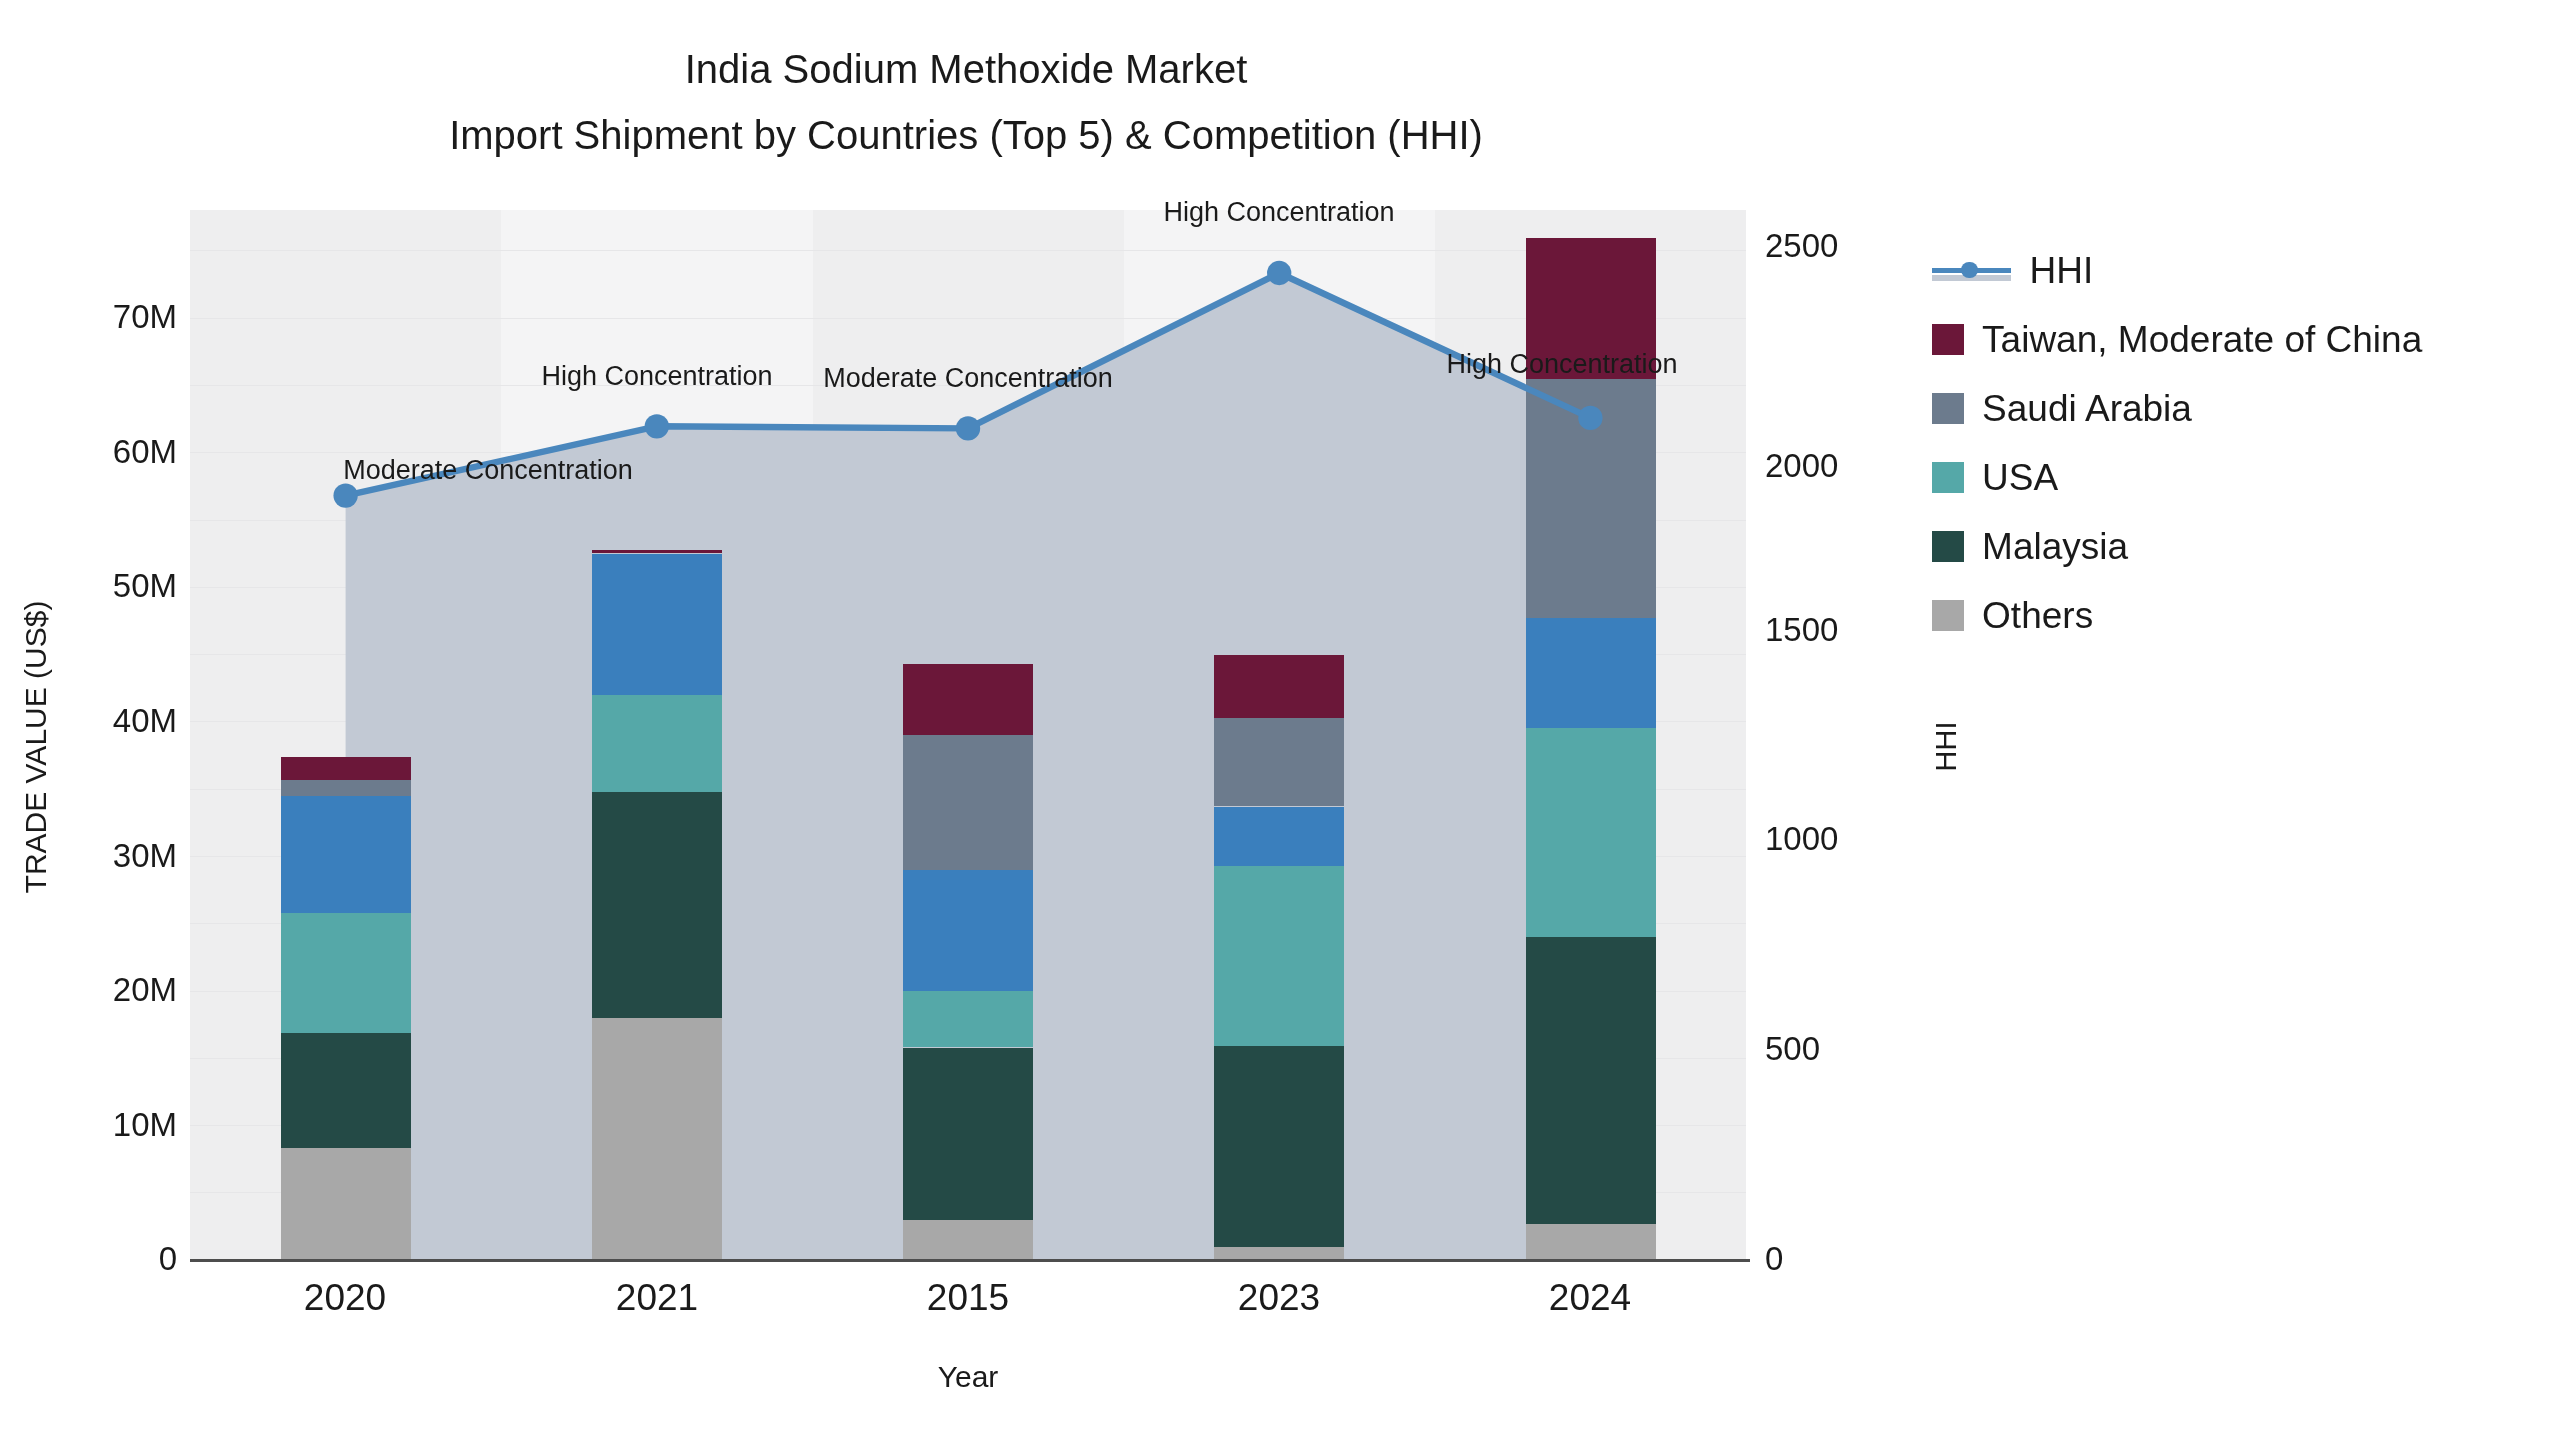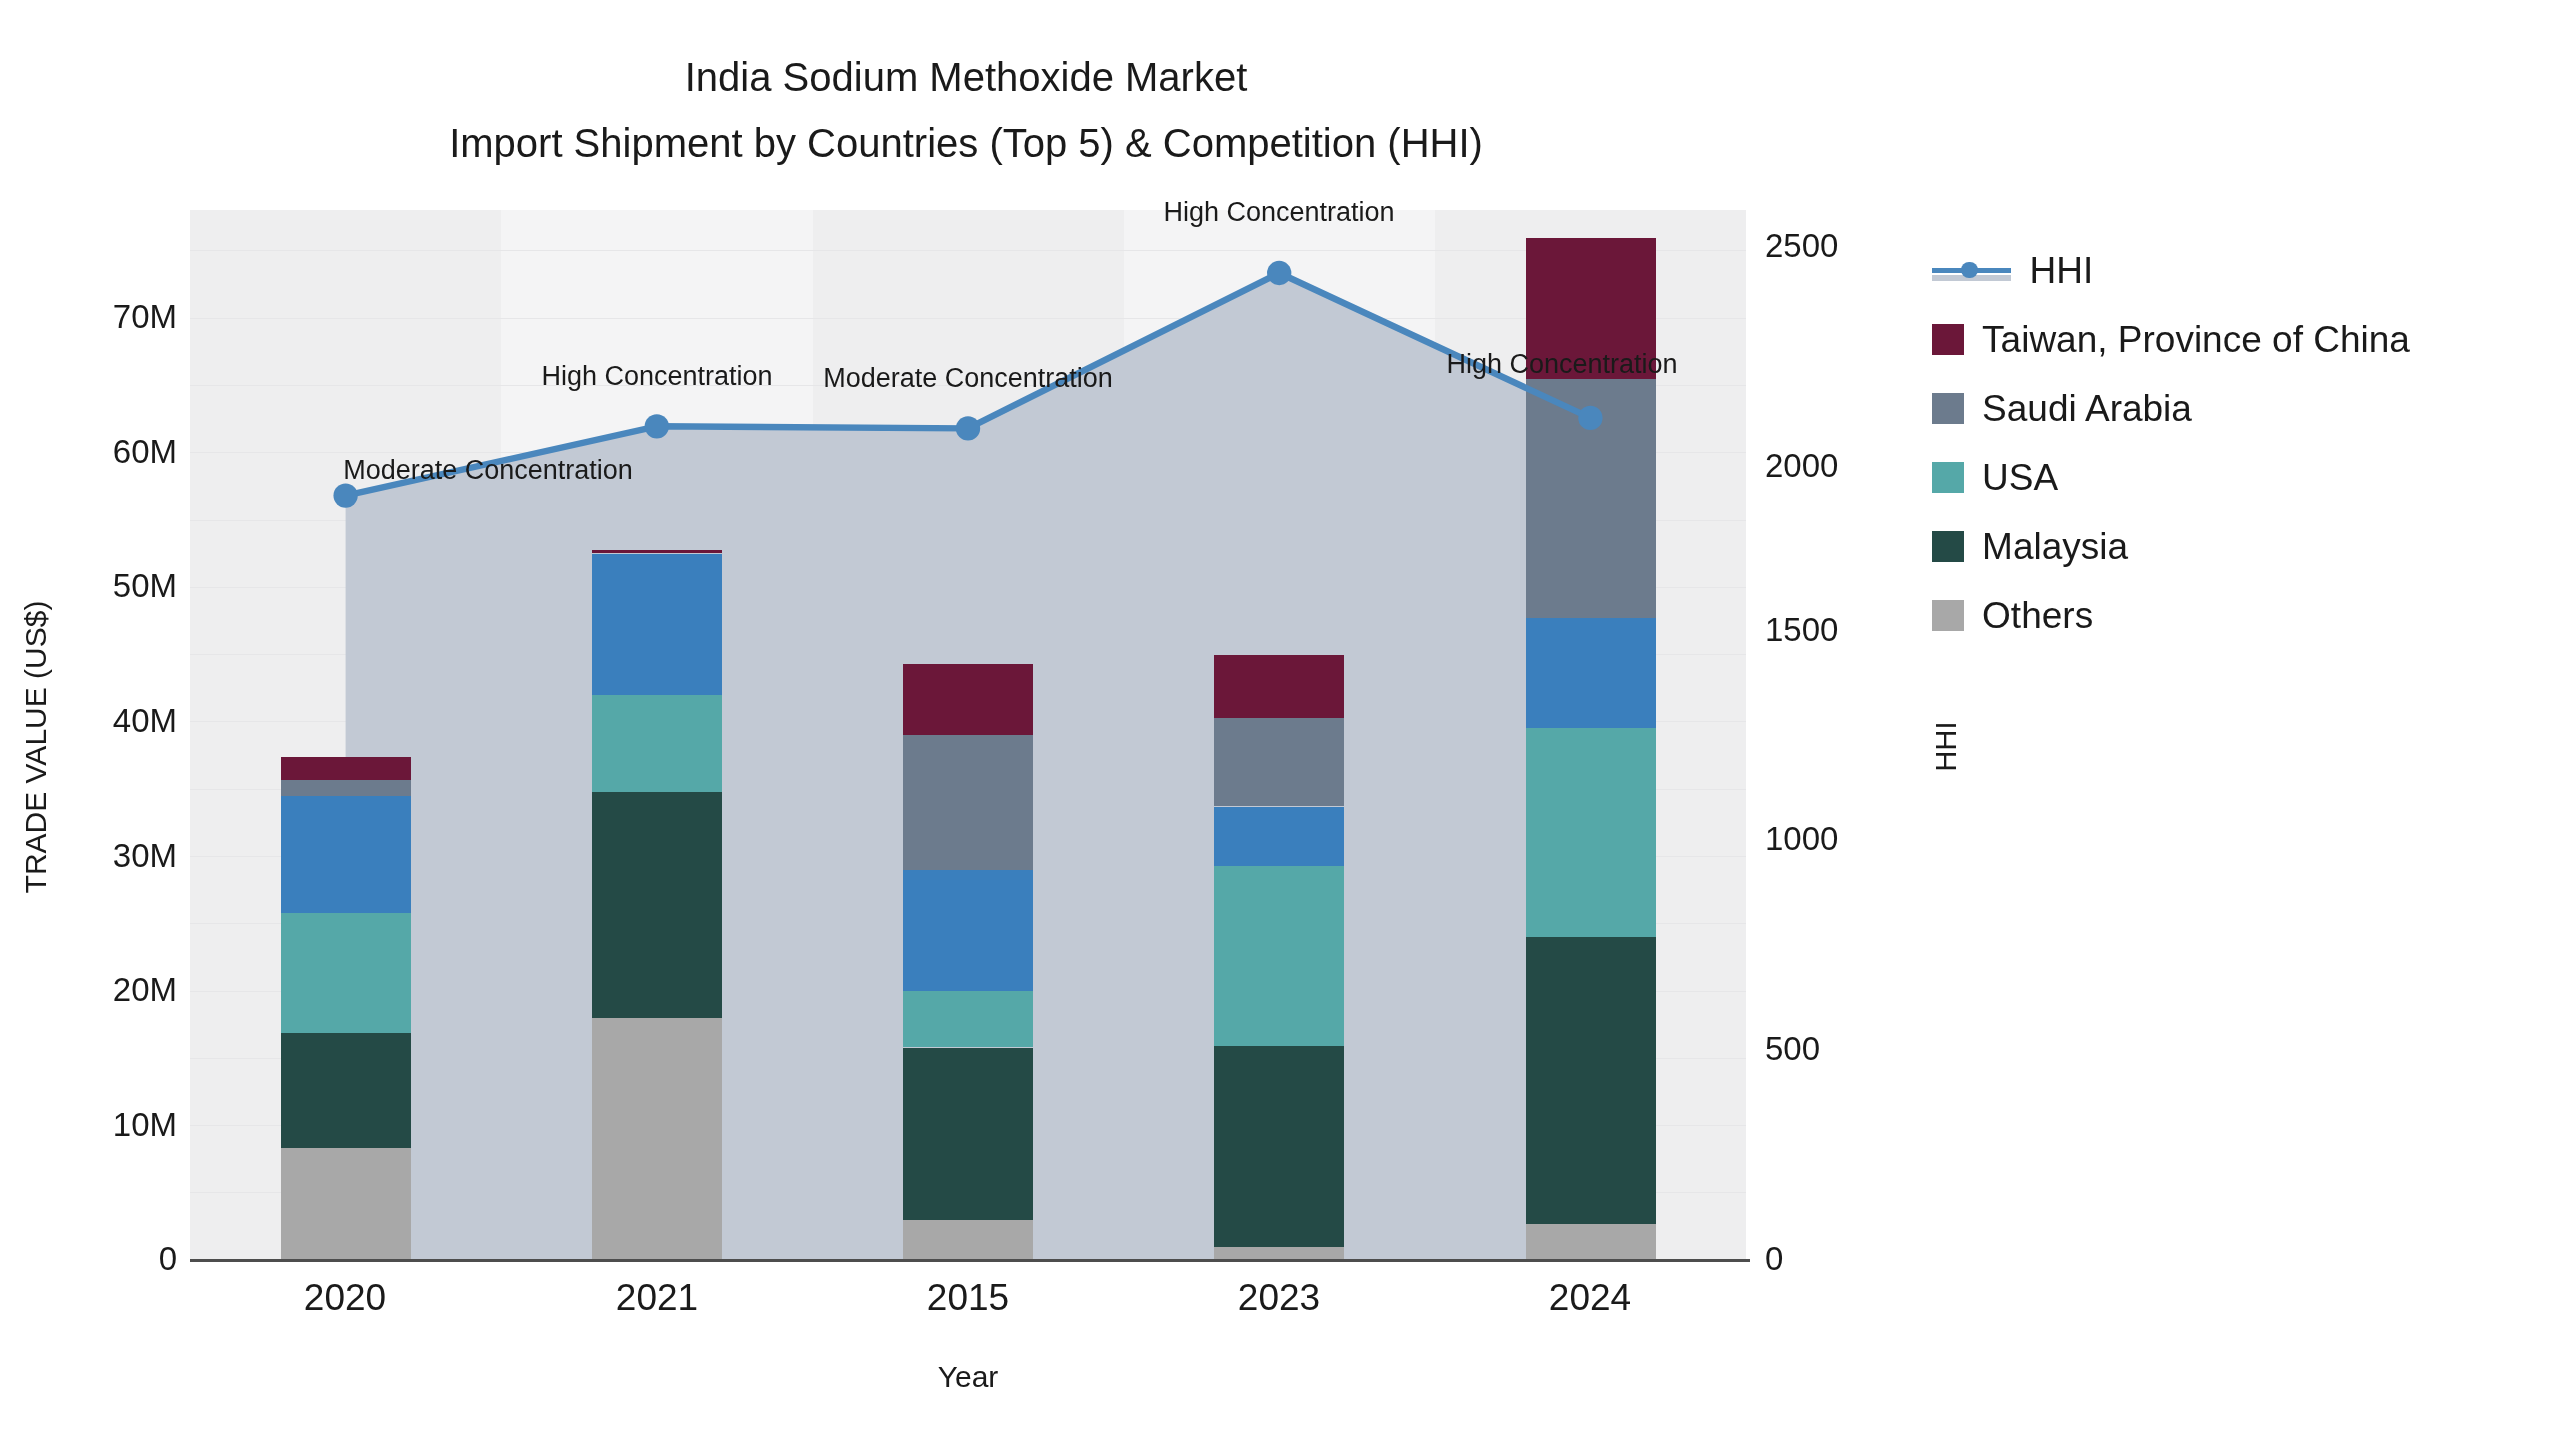--- a/index.html
+++ b/index.html
@@ -1,20 +1,20 @@
 <!DOCTYPE html>
 <html style="font-size:11.4px"><head>
 <meta charset="utf-8">
 <style>
   html,body{margin:0;padding:0;}
   body{width:2576px;height:1449px;background:#ffffff;font-family:"Liberation Sans",sans-serif;overflow:hidden;}
   #root{position:relative;width:2576px;height:1449px;}
 
   
-  .title-block{position:absolute;left:0;top:44px;width:1932px;text-align:center;}
+  .title-block{position:absolute;left:0;top:36px;width:1932px;text-align:center;}
   .title-line{font-size:40px;color:#1a1a1a;line-height:66px;font-weight:400;}
 
   
   .plot{position:absolute;left:190px;top:210px;width:1556px;height:1050px;background:#f4f4f5;}
   .gridline{position:absolute;left:0;width:100%;height:1.4px;background:#e6e6e8;}
   .axis-bottom{position:absolute;left:190px;top:1259px;width:1560px;height:2.9px;background:#4d4d4d;}
   .band{position:absolute;top:0;height:100%;background:#eeeeef;}
 
   
   .areasvg{position:absolute;left:0;top:0;width:1556px;height:1050px;overflow:visible;}
@@ -182,21 +182,21 @@
       <div class="legend-row">
         <div class="legend-line">
           <div class="lbar" style="background: rgb(194, 201, 212);"></div>
           <div class="lstroke" style="background: rgb(74, 135, 189);"></div>
           <div class="ldot" style="background: rgb(74, 135, 189);"></div>
         </div>
         <div class="legend-label">HHI</div>
       </div>
       <div class="legend-row">
         <div class="swatch" style="background: rgb(107, 23, 57);"></div>
-        <div class="legend-label">Taiwan, Province of China</div>
+        <div class="legend-label">Taiwan, Moderate of China</div>
       </div>
       <div class="legend-row">
         <div class="swatch" style="background: rgb(108, 123, 141);"></div>
         <div class="legend-label">Saudi Arabia</div>
       </div>
       <div class="legend-row">
         <div class="swatch" style="background: rgb(85, 168, 168);"></div>
         <div class="legend-label">USA</div>
       </div>
       <div class="legend-row">

